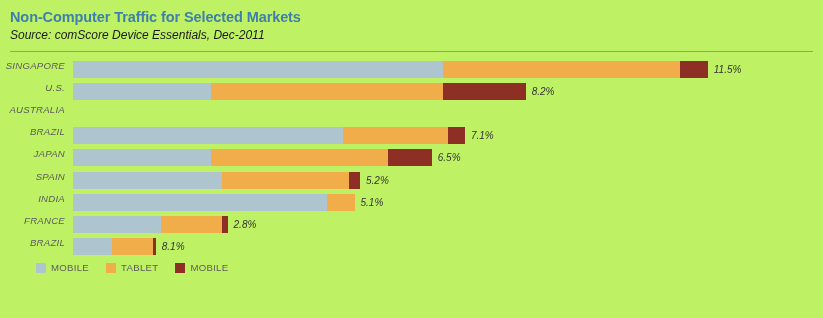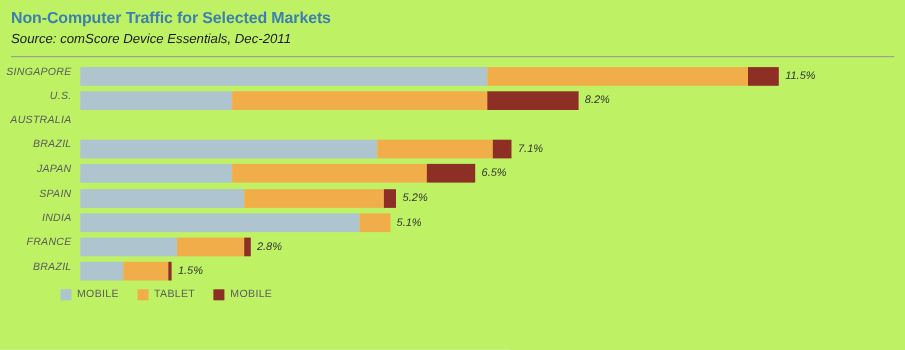--- a/index.html
+++ b/index.html
@@ -93,21 +93,21 @@
     line-height: 17px;
     padding-left: 6px;
     flex: 0 0 auto;
   }
 
   
   .legend {
     display: flex;
     align-items: center;
     margin-top: 6px;
-    padding-left: 55px;
+    padding-left: 36px;
   }
   .legend-item {
     display: flex;
     align-items: center;
     margin-right: 17px;
   }
   .legend-swatch {
     width: 10px;
     height: 10px;
     margin-right: 5px;
@@ -196,21 +196,21 @@
           <div class="seg seg-other" style="width: 5.52px;"></div>
           <div class="value-label">2.8%</div>
         </div>
       </div>
       <div class="row">
         <div class="row-label">BRAZIL</div>
         <div class="bar-track">
           <div class="seg seg-mobile" style="width: 38.64px;"></div>
           <div class="seg seg-tablet" style="width: 41.4px;"></div>
           <div class="seg seg-other" style="width: 2.76px;"></div>
-          <div class="value-label">1.5%</div>
+          <div class="value-label">8.1%</div>
         </div>
       </div>
     </div>
 
   <div class="legend" id="legend">
       <div class="legend-item">
         <span class="legend-swatch" style="background: rgb(174, 196, 206);"></span>
         <span class="legend-text">MOBILE</span>
       </div>
       <div class="legend-item">

